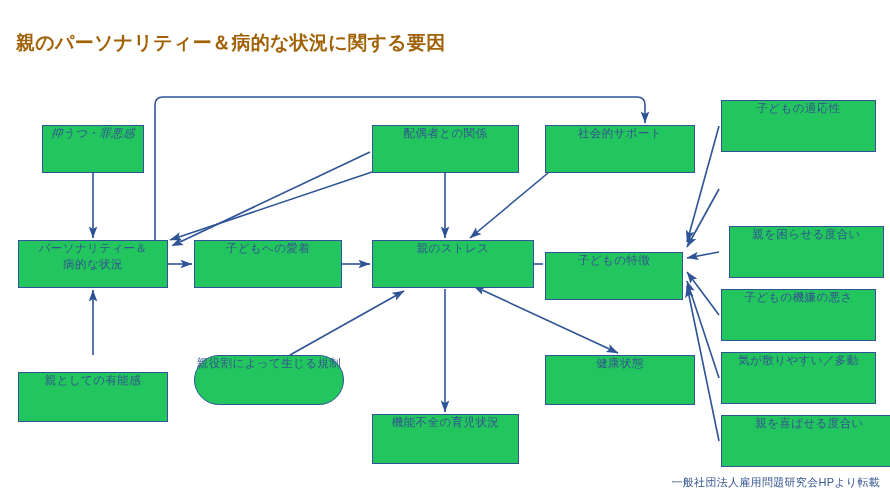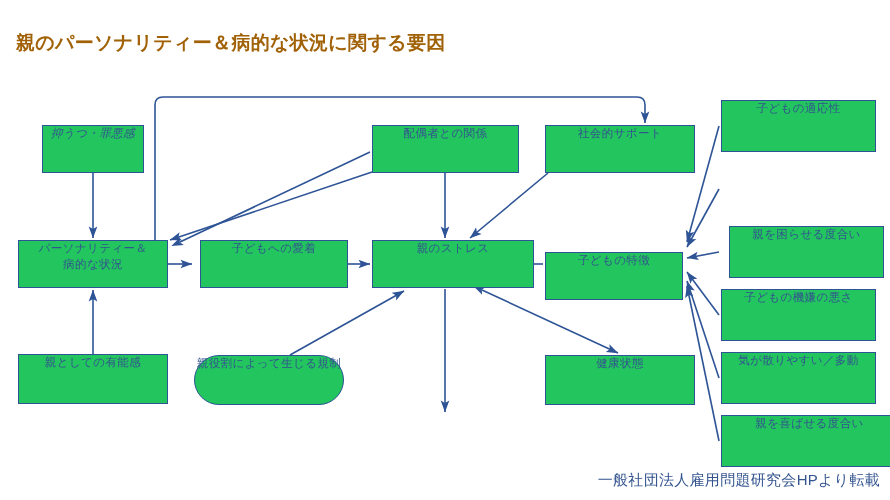--- a/index.html
+++ b/index.html
@@ -55,21 +55,21 @@
     justify-content: center;
     text-align: center;
     letter-spacing: 0.4px;
     white-space: pre-line;
   }
 
   #footer-note {
     position: absolute;
     right: 10px;
     bottom: 10px;
-    font-size: 15px;
+    font-size: 11px;
     color: #33548f;
     letter-spacing: 0.3px;
     white-space: nowrap;
   }
 </style>
 </head>
 <body>
 
 <div id="canvas">
 
@@ -125,40 +125,43 @@
 
   <div class="node" style="left:42px;top:125px;width:102px;height:48px;font-style:italic;">
     <span>抑うつ・罪悪感</span>
   </div>
 
   <div class="node" style="left:18px;top:240px;width:150px;height:48px;">
     <span>パーソナリティー＆
 病的な状況</span>
   </div>
 
-  <div class="node" style="left:18px;top:354px;width:150px;height:50px;">
+  <div class="node" style="left:18px;top:372px;width:150px;height:50px;">
     <span>親としての有能感</span>
   </div>
 
-  <div class="node" style="left:194px;top:240px;width:148px;height:48px;margin-left:6px;">
+  <div class="node" style="left:194px;top:240px;width:148px;height:48px;">
     <span>子どもへの愛着</span>
   </div>
 
   <div class="node" style="left:194px;top:355px;width:150px;height:50px;border-radius:25px;">
     <span>親役割によって生じる規制</span>
   </div>
 
   <div class="node" style="left:372px;top:125px;width:147px;height:48px;">
     <span>配偶者との関係</span>
   </div>
 
   <div class="node" style="left:372px;top:240px;width:162px;height:48px;">
     <span>親のストレス</span>
   </div>
 
+  <div class="node" style="left:372px;top:414px;width:147px;height:50px;">
+    <span>機能不全の育児状況</span>
+  </div>
 
   <div class="node" style="left:545px;top:125px;width:150px;height:48px;">
     <span>社会的サポート</span>
   </div>
 
   <div class="node" style="left:545px;top:252px;width:138px;height:48px;">
     <span>子どもの特徴</span>
   </div>
 
   <div class="node" style="left:545px;top:355px;width:150px;height:50px;">

